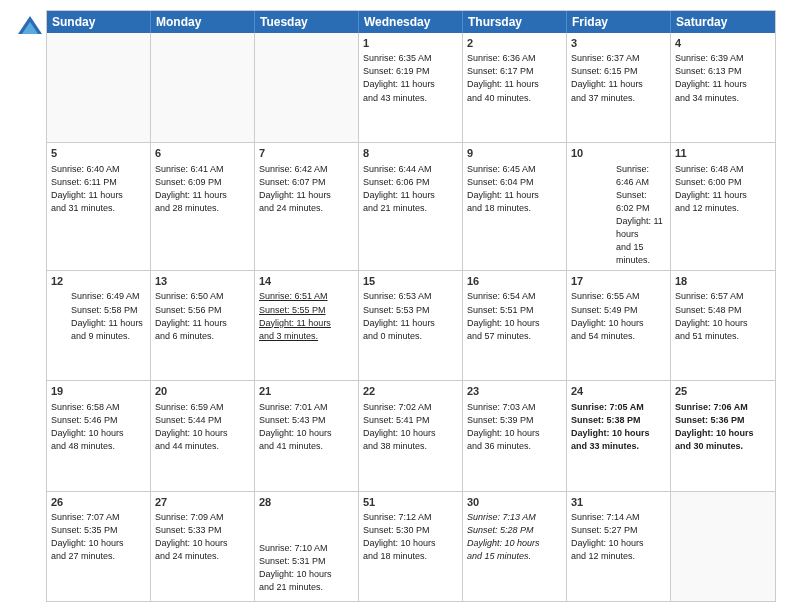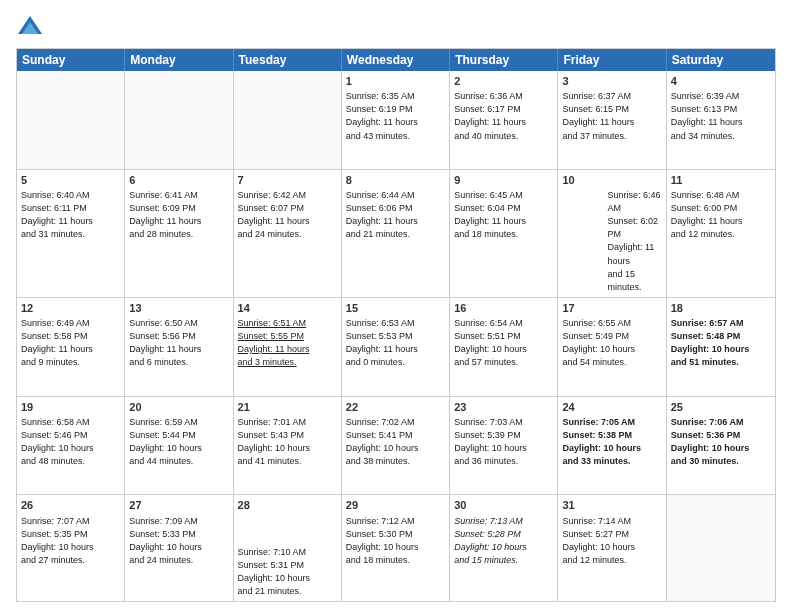--- a/index.html
+++ b/index.html
@@ -8,21 +8,20 @@
       background: #fff;
       width: 792px;
       height: 612px;
       overflow: hidden;
     }
     .page {
       width: 792px;
       height: 612px;
       padding: 10px 16px 10px 16px;
       display: flex;
-      flex-direction: column;
     }
     .header {
       display: flex;
       justify-content: space-between;
       align-items: flex-start;
       margin-bottom: 6px;
     }
     .logo {
       display: flex;
       align-items: center;
@@ -228,21 +227,21 @@
             <span class="day-num">11</span>
             <div class="cell-text" style="white-space: pre-line;">Sunrise: 6:48 AM
 Sunset: 6:00 PM
 Daylight: 11 hours
 and 12 minutes.</div>
           </div>
         </div>
         <div class="cal-row">
           <div class="cal-cell">
             <span class="day-num">12</span>
-            <div class="cell-text" style="white-space: pre-line;">Sunrise: 6:49 AM
+            <div class="cell-text" style="white-space: pre-line; margin-left: 20px;">Sunrise: 6:49 AM
 Sunset: 5:58 PM
 Daylight: 11 hours
 and 9 minutes.</div>
           </div>
           <div class="cal-cell">
             <span class="day-num">13</span>
             <div class="cell-text" style="white-space: pre-line;">Sunrise: 6:50 AM
 Sunset: 5:56 PM
 Daylight: 11 hours
 and 6 minutes.</div>
@@ -270,21 +269,21 @@
           </div>
           <div class="cal-cell">
             <span class="day-num">17</span>
             <div class="cell-text" style="white-space: pre-line;">Sunrise: 6:55 AM
 Sunset: 5:49 PM
 Daylight: 10 hours
 and 54 minutes.</div>
           </div>
           <div class="cal-cell">
             <span class="day-num">18</span>
-            <div class="cell-text" style="white-space: pre-line; font-weight: bold;">Sunrise: 6:57 AM
+            <div class="cell-text" style="white-space: pre-line;">Sunrise: 6:57 AM
 Sunset: 5:48 PM
 Daylight: 10 hours
 and 51 minutes.</div>
           </div>
         </div>
         <div class="cal-row">
           <div class="cal-cell">
             <span class="day-num">19</span>
             <div class="cell-text" style="white-space: pre-line;">Sunrise: 6:58 AM
 Sunset: 5:46 PM
@@ -350,21 +349,21 @@
 and 24 minutes.</div>
           </div>
           <div class="cal-cell">
             <span class="day-num">28</span>
             <div class="cell-text" style="white-space: pre-line; margin-top: 32px;">Sunrise: 7:10 AM
 Sunset: 5:31 PM
 Daylight: 10 hours
 and 21 minutes.</div>
           </div>
           <div class="cal-cell">
-            <span class="day-num">29</span>
+            <span class="day-num">51</span>
             <div class="cell-text" style="white-space: pre-line;">Sunrise: 7:12 AM
 Sunset: 5:30 PM
 Daylight: 10 hours
 and 18 minutes.</div>
           </div>
           <div class="cal-cell">
             <span class="day-num">30</span>
             <div class="cell-text" style="white-space: pre-line; font-style: italic;">Sunrise: 7:13 AM
 Sunset: 5:28 PM
 Daylight: 10 hours

